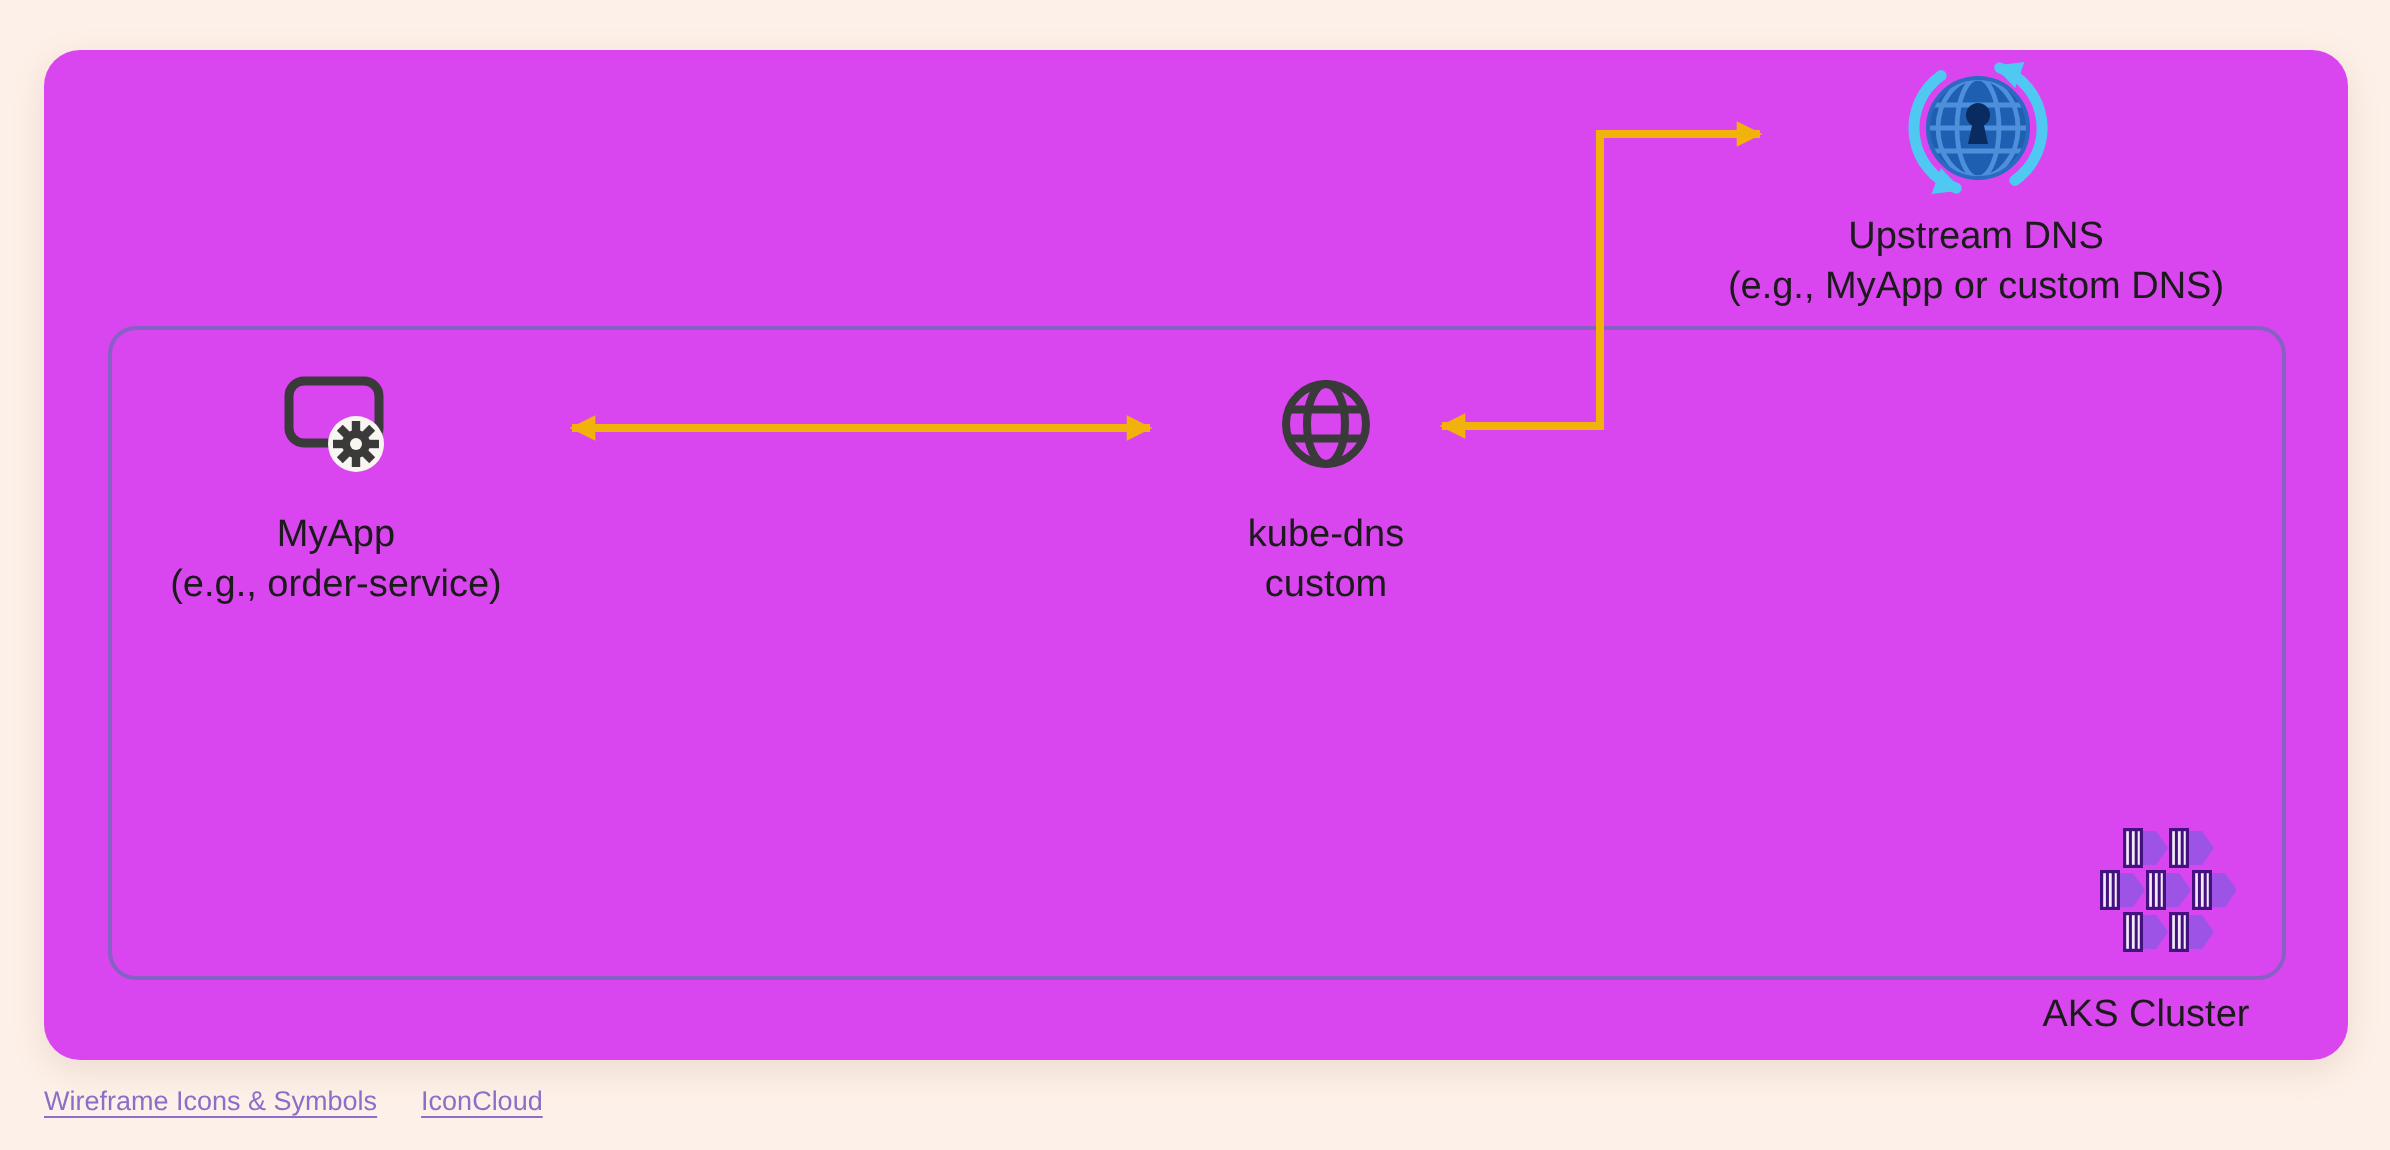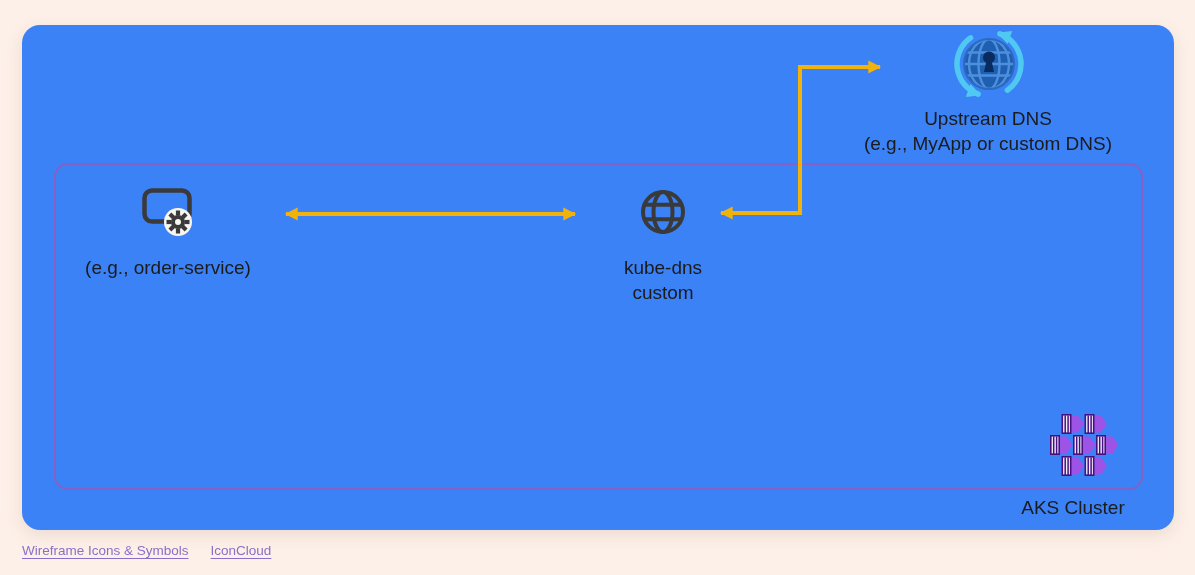--- a/index.html
+++ b/index.html
@@ -12,21 +12,21 @@
   .canvas{
     position:relative;
     width:1195px;height:575px;
     background:#FDF0E8;
     overflow:hidden;
   }
   .panel{
     position:absolute;
     left:22px;top:25px;
     width:1152px;height:505px;
-    background:#3b82f6;
+    background:#d946ef;
     border-radius:18px;
     box-shadow:0 5px 16px rgba(170,135,115,0.20);
   }
   .aks-box{
     position:absolute;
     left:32px;top:138px;
     width:1085px;height:323px;
     border:2px solid #8661C5;
     border-radius:14px;
     background:transparent;
@@ -109,20 +109,21 @@
         <line x1="31.4" y1="38.6" x2="27.9" y2="42.1"></line>
         <line x1="29.5" y1="34" x2="24.5" y2="34"></line>
         <line x1="31.4" y1="29.4" x2="27.9" y2="25.9"></line>
         <line x1="36" y1="27.5" x2="36" y2="22.5"></line>
         <line x1="40.6" y1="29.4" x2="44.1" y2="25.9"></line>
       </g>
       <circle cx="36" cy="34" r="7" fill="#3A3A3A"></circle>
       <circle cx="36" cy="34" r="3" fill="#F9F6F2"></circle>
     </svg>
     <div class="node-label lbl-myapp">
+      <div>MyApp</div>
       <div>(e.g., order-service)</div>
     </div>
 
     <svg class="node-icon" style="left:617px;top:163px;" width="48" height="48" viewBox="0 0 48 48">
       <g stroke="#3A3A3A" stroke-width="4" fill="none">
         <circle cx="24" cy="24" r="20"></circle>
         <ellipse cx="24" cy="24" rx="9.5" ry="20"></ellipse>
         <line x1="5.4" y1="16.8" x2="42.6" y2="16.8"></line>
         <line x1="5.4" y1="31.2" x2="42.6" y2="31.2"></line>
       </g>

